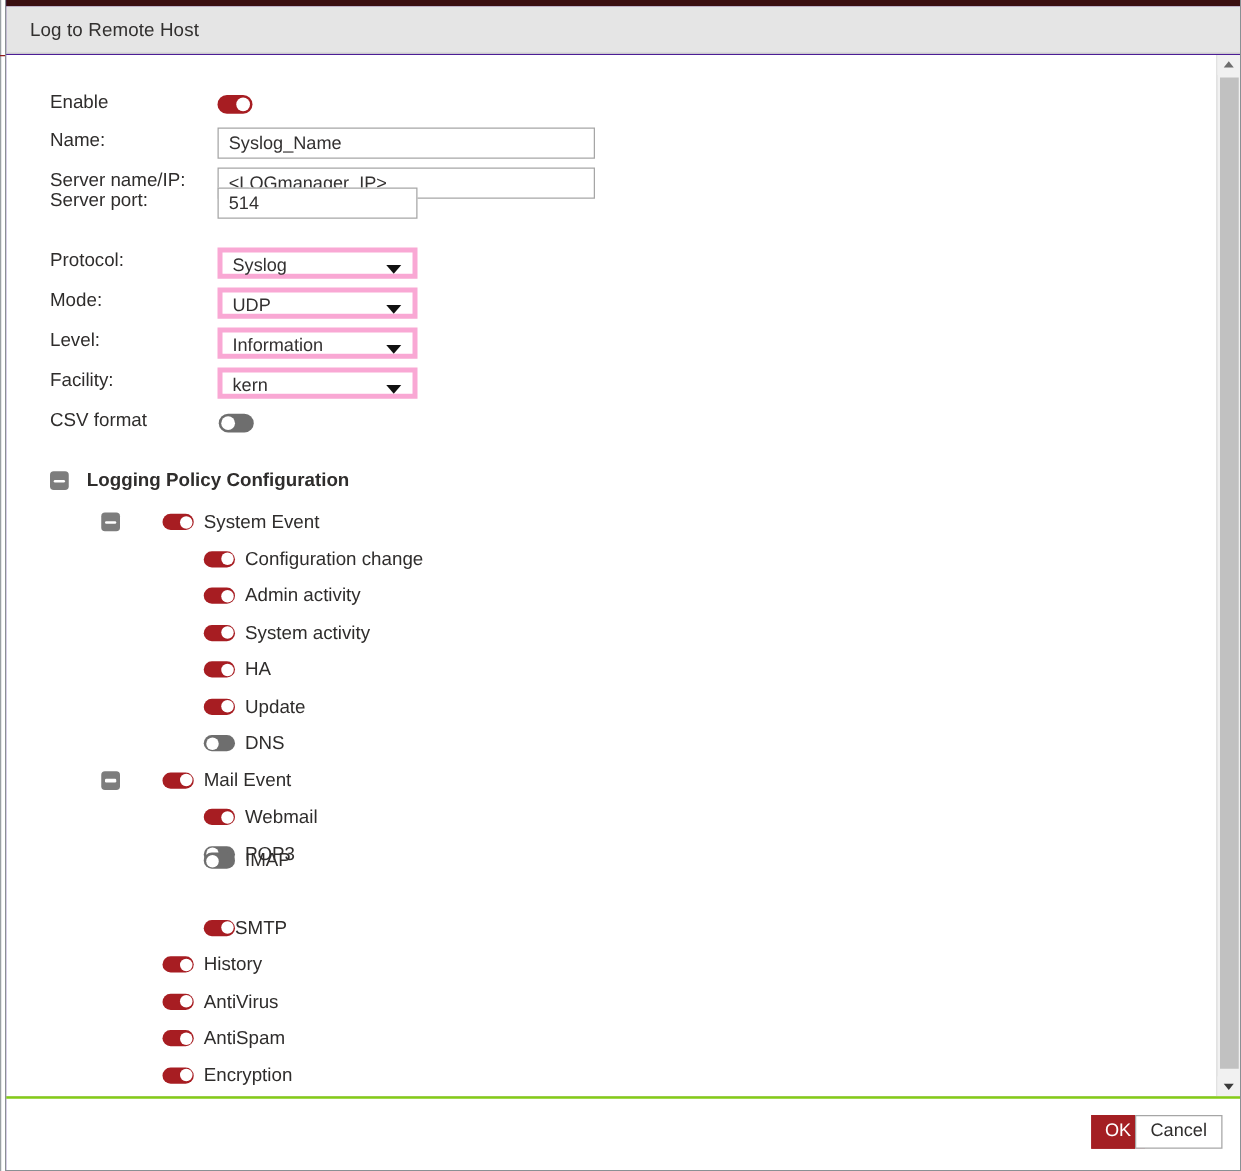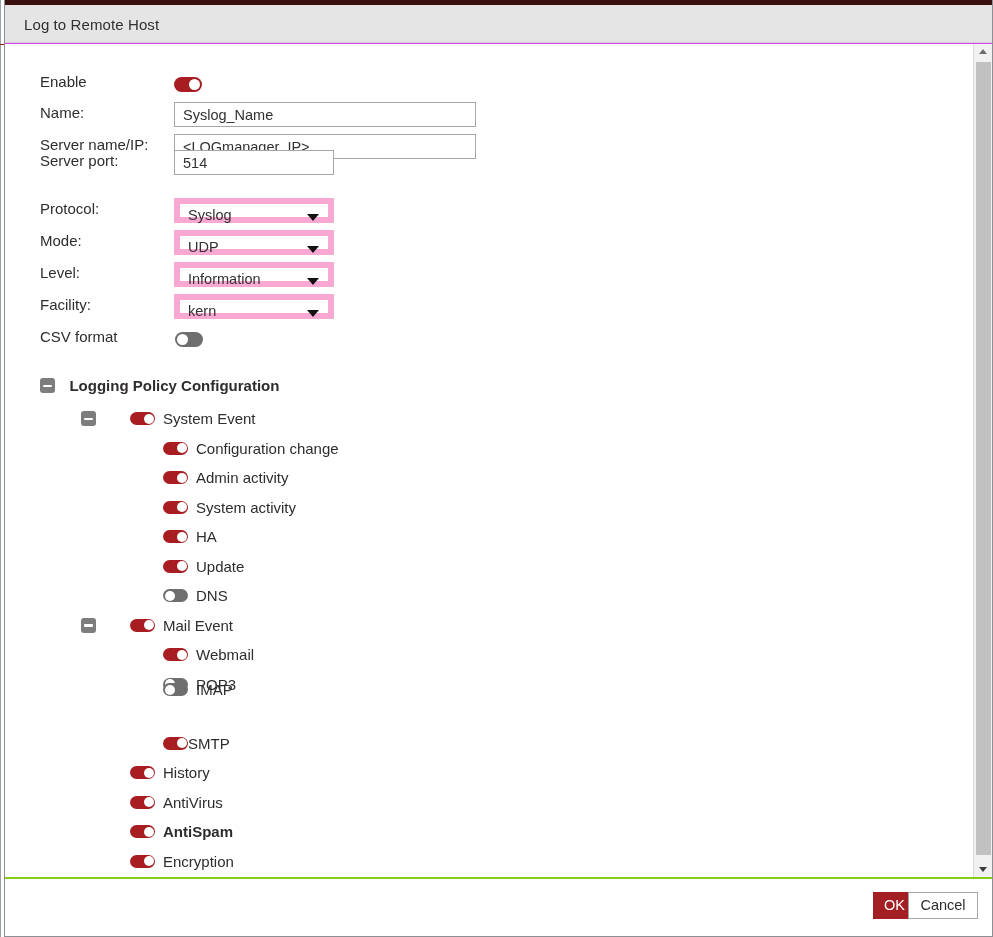--- a/index.html
+++ b/index.html
@@ -45,21 +45,21 @@
     background: #9aa0a4;
   }
 
   
   #dialog {
     position: absolute;
     left: 4px;
     top: 0px;
     width: 989px;
     height: 937px;
-    background: #d946ef;
+    background: #4c1d95;
     border: 1px solid #8a9094;
     border-top: none;
     box-sizing: border-box;
   }
   .title-accent {
     position: absolute;
     left: 0;
     top: 0;
     width: 987px;
     height: 5px;
@@ -133,21 +133,21 @@
   .finput.wide  { width: 302px; }
   .finput.short { width: 160px; }
 
   .fselect {
     position: absolute;
     left: 169px;
     top: 0;
     width: 160px;
     height: 25px;
     box-sizing: border-box;
-    border: 6px solid #f9a8d4;
+    border: 4px solid #f9a8d4;
     background: #ffffff;
   }
   .fselect .sel-val {
     position: absolute;
     left: 8px;
     top: 3px;
     font-size: 14.5px;
     color: #333131;
   }
   .fselect .caret {
@@ -390,21 +390,21 @@
           <div class="tnode" style="left: 158px; top: 483px;"><span class="toggle on"><span class="knob"></span></span><span class="tlabel" style="margin-left: 8px;">HA</span></div>
           <div class="tnode" style="left: 158px; top: 512.5px;"><span class="toggle on"><span class="knob"></span></span><span class="tlabel" style="margin-left: 8px;">Update</span></div>
           <div class="tnode" style="left: 158px; top: 542px;"><span class="toggle off"><span class="knob"></span></span><span class="tlabel" style="margin-left: 8px;">DNS</span></div>
           <div class="tnode" style="left: 76px; top: 571.5px;"><span class="expander"></span><span style="display: inline-block; width: 34px;"></span><span class="toggle on"><span class="knob"></span></span><span class="tlabel" style="margin-left: 8px;">Mail Event</span></div>
           <div class="tnode" style="left: 158px; top: 601px;"><span class="toggle on"><span class="knob"></span></span><span class="tlabel" style="margin-left: 8px;">Webmail</span></div>
           <div class="tnode" style="left: 158px; top: 630.5px;"><span class="toggle off"><span class="knob"></span></span><span class="tlabel" style="margin-left: 8px;">POP3</span></div>
           <div class="tnode" style="left: 158px; top: 636px; text-align: center;"><span class="toggle off"><span class="knob"></span></span><span class="tlabel" style="margin-left: 8px;">IMAP</span></div>
           <div class="tnode" style="left: 158px; top: 689.5px;"><span class="toggle on"><span class="knob"></span></span><span class="tlabel" style="margin-left: 0;">SMTP</span></div>
           <div class="tnode" style="left: 125px; top: 719px;"><span class="toggle on"><span class="knob"></span></span><span class="tlabel" style="margin-left: 8px;">History</span></div>
           <div class="tnode" style="left: 125px; top: 748.5px;"><span class="toggle on"><span class="knob"></span></span><span class="tlabel" style="margin-left: 8px;">AntiVirus</span></div>
-          <div class="tnode" style="left: 125px; top: 778px;"><span class="toggle on"><span class="knob"></span></span><span class="tlabel" style="margin-left: 8px; font-weight: bold;">AntiSpam</span></div>
+          <div class="tnode" style="left: 125px; top: 778px;"><span class="toggle on"><span class="knob"></span></span><span class="tlabel" style="margin-left: 8px;">AntiSpam</span></div>
           <div class="tnode" style="left: 125px; top: 807.5px;"><span class="toggle on"><span class="knob"></span></span><span class="tlabel" style="margin-left: 8px;">Encryption</span></div>
         </div>
 
     </div>
   </div>
 
   <div class="scrollbar">
     <div class="sb-arrow up">
       <span class="gl"></span>
     </div>

